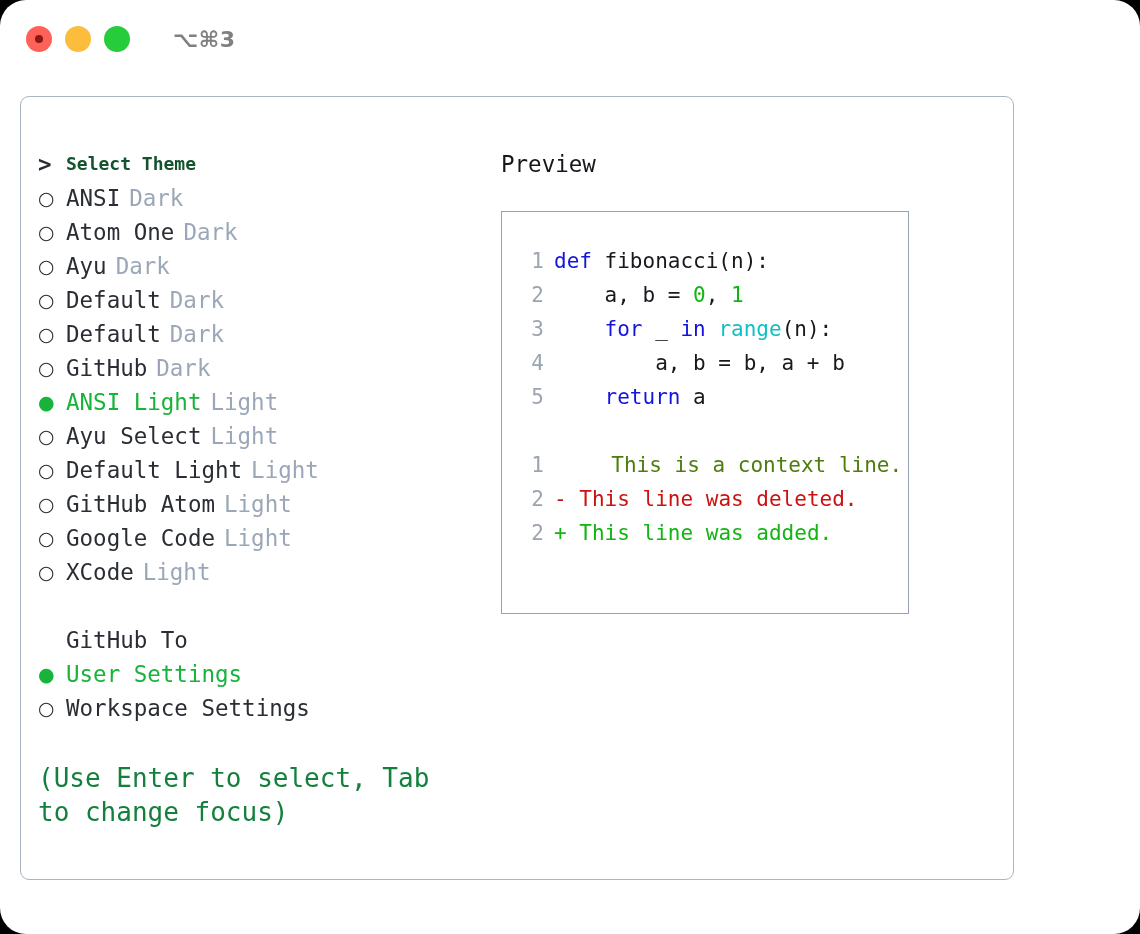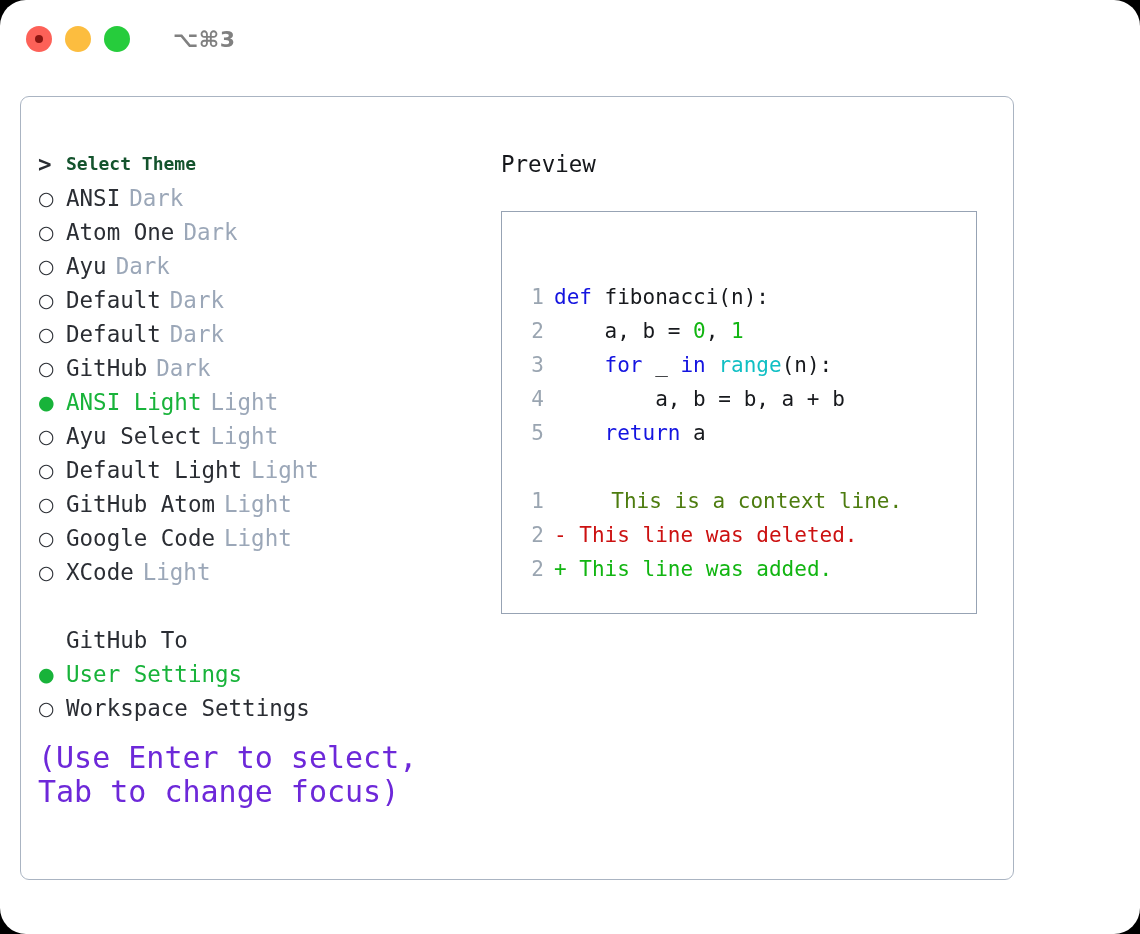--- a/index.html
+++ b/index.html
@@ -121,47 +121,47 @@
   }
   .spacer { height: 34px; }
   #apply-header {
     font-size: 22.5px;
     color: #2a2d33;
     padding-left: 28px;
     height: 34px;
     line-height: 34px;
   }
   #hint {
-    margin-top: 16px;
-    color: #6d28d9;
-    font-size: 30px;
+    margin-top: 36px;
+    color: #15803d;
+    font-size: 26px;
     line-height: 34px;
     width: 410px;
   }
 
   
   #right-col {
     position: absolute;
     left: 480px;
     top: 50px;
     width: 500px;
   }
   #preview-label {
     font-size: 22.5px;
     color: #15171b;
     line-height: 34px;
     margin-bottom: 30px;
   }
   #preview-box {
-    width: 476px;
+    width: 408px;
     height: 403px;
     border: 1.6px solid #97a3b4;
     box-sizing: border-box;
     background: #ffffff;
-    padding: 68px 0 0 20px;
+    padding: 32px 0 0 20px;
   }
   .code-line {
     font-size: 21px;
     line-height: 34px;
     white-space: pre;
     font-family: "DejaVu Sans Mono", "Liberation Mono", monospace;
   }
   .ln {
     color: #9aa5b1;
     display: inline-block;

